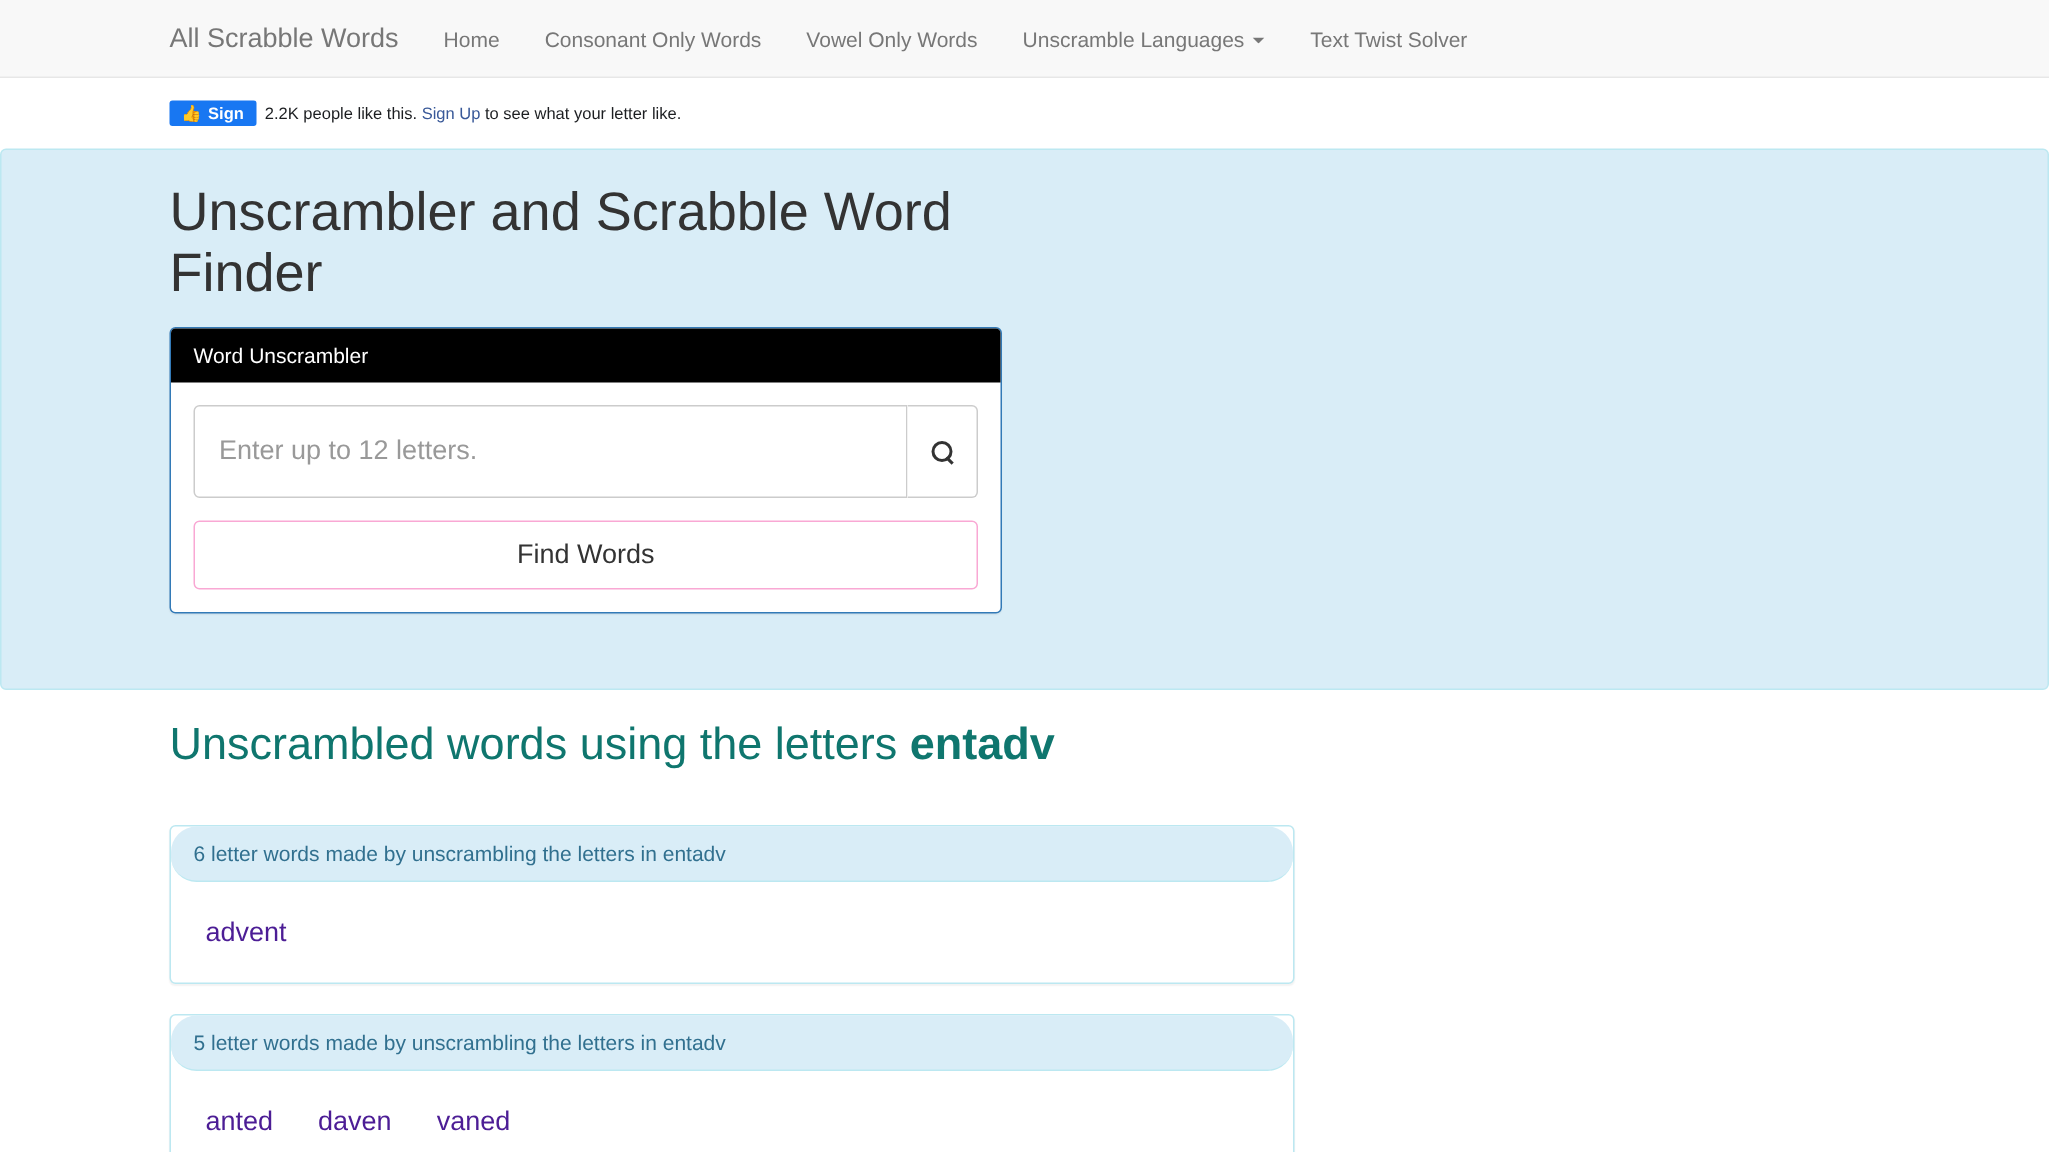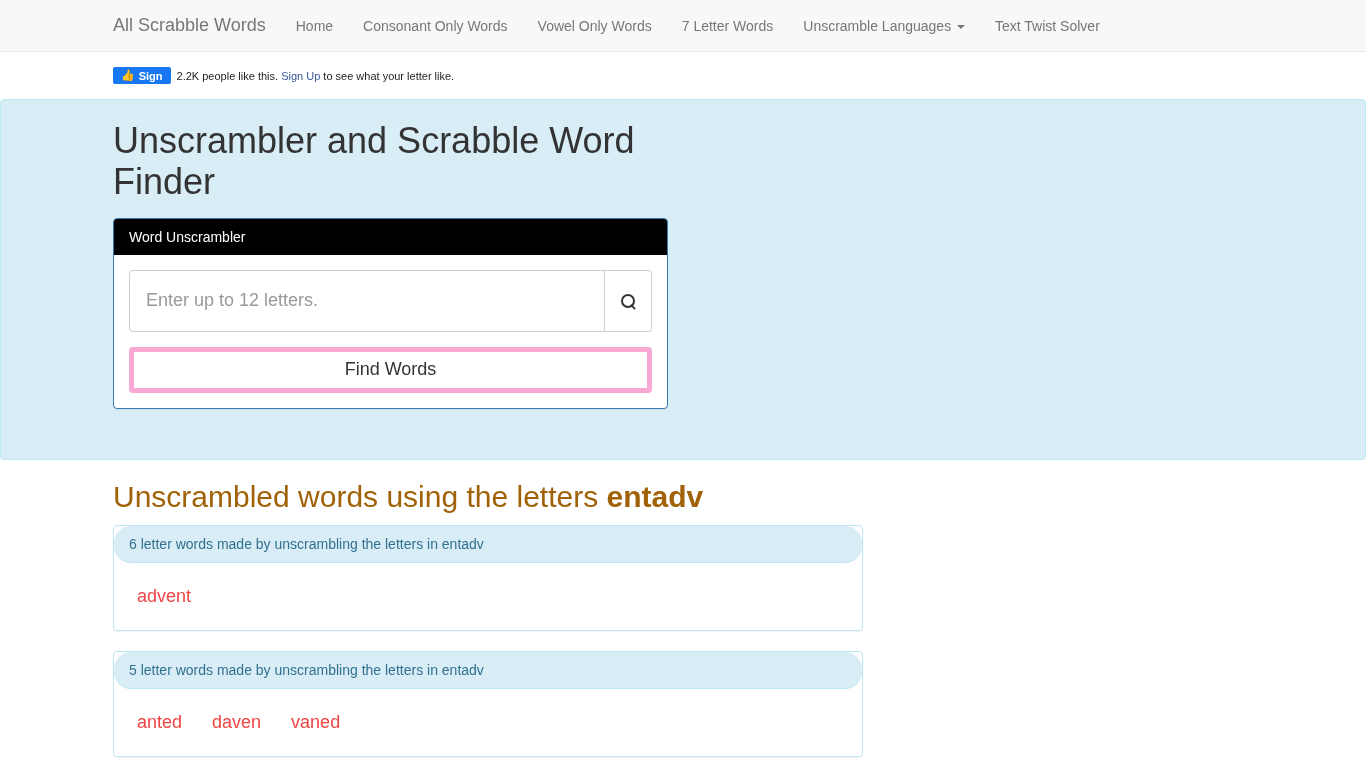--- a/index.html
+++ b/index.html
@@ -185,31 +185,31 @@
       height: 2px;
       background: #333;
       transform: rotate(45deg);
       bottom: 0;
       right: -1px;
     }
     .btn-find {
       width: 100%;
       height: 46px;
       background: #fff;
-      border: 5px solid #f9a8d4;
+      border: 1px solid #f9a8d4;
       border-radius: 4px;
       font-size: 18px;
       color: #333;
       cursor: pointer;
     }
     .results-heading {
       font-size: 30px;
       font-weight: 500;
-      margin-bottom: 11px;
-      color: #a16207;
+      margin-bottom: 36px;
+      color: #0f766e;
     }
     .results-heading strong {
       font-weight: 700;
     }
     .panel-info {
       border-color: #bce8f1;
       margin-bottom: 20px;
       max-width: 750px;
     }
     .panel-info .panel-heading {
@@ -225,21 +225,21 @@
     .word-list {
       list-style: none;
       display: flex;
       flex-wrap: wrap;
       padding: 0;
     }
     .word-list li {
       margin: 8px 22px 8px 8px;
     }
     .word-list a {
-      color: #ef4444;
+      color: #4c1d95;
       text-decoration: none;
       font-size: 18px;
     }
     .jumbo-wrap {
       width: 100%;
       padding: 0;
     }
   </style>
 </head>
 <body>
@@ -249,23 +249,20 @@
     <a href="#" class="navbar-brand">All Scrabble Words</a>
     <ul class="nav-list">
       <li class="nav-item">
           <a href="#">Home</a>
         </li>
       <li class="nav-item">
           <a href="#">Consonant Only Words</a>
         </li>
       <li class="nav-item">
           <a href="#">Vowel Only Words</a>
-        </li>
-      <li class="nav-item">
-          <a href="#">7 Letter Words</a>
         </li>
       <li class="nav-item">
           <a href="#"><span>Unscramble Languages</span> <span class="caret"></span></a>
         </li>
       <li class="nav-item">
           <a href="#">Text Twist Solver</a>
         </li>
     </ul>
   </div>
 </nav>

